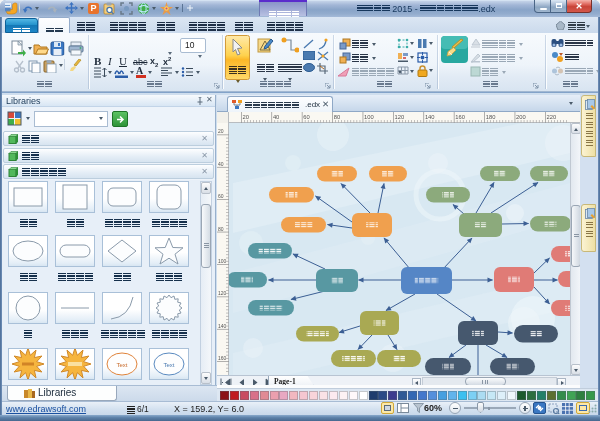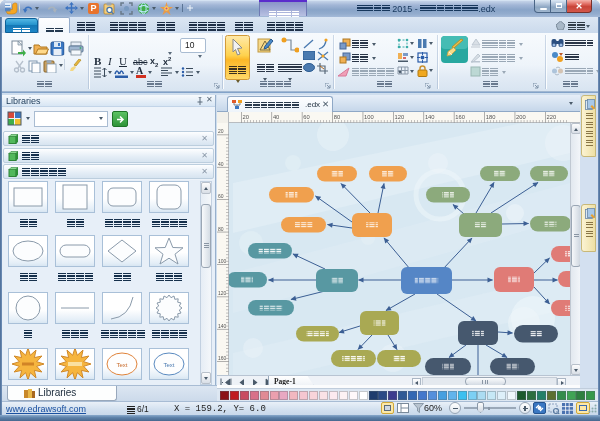--- a/index.html
+++ b/index.html
@@ -912,23 +912,23 @@
           <rect x="4" y="1" width="4" height="9" fill="#e8b84a"></rect>
           <rect x="8" y="3" width="3" height="7" fill="#a86820"></rect>
         </svg>
         <span style="position:absolute;left:30px;top:1px;font-size:10px;color:#1a2a3a;">Libraries</span>
       </div>
     </div>
 <div class="abs" style="left:2px;top:401px;width:596px;height:14px;background:linear-gradient(180deg,#e9f0f8,#d2e0ef 60%,#c8d8ea);border-top:1px solid #a8bcd4;">
       <span style="position:absolute;left:4px;top:2px;font-size:9px;color:#1a50a0;text-decoration:underline;">www.edrawsoft.com</span>
       <span class="z" style="width:8.0px;height:8px;--a:8px;--b:9.0px;color:#222;position:absolute;left:125px;top:4px;"></span>
       <span style="position:absolute;left:135px;top:2px;font-size:8.5px;color:#222;">6/1</span>
-      <span style="position:absolute;left:172px;top:2px;font-size:9px;color:#222;font-family:Liberation Mono, monospace;">X = 159.2, Y= 6.0</span>
-    </div>
-<div class="abs" style="left:380px;top:402px;width:216px;height:12px;">
+      <span style="position:absolute;left:172px;top:2px;font-size:9px;color:#222;">X = 159.2, Y= 6.0</span>
+    </div>
+<div class="abs" style="left:380px;top:402px;width:216px;height:12px;font-weight:bold;">
       <div class="abs" style="left:1px;top:0px;width:13px;height:12px;background:#fce8a8;border:1px solid #d0a838;border-radius:2px;">
         <div style="margin:2px auto 0;width:7px;height:6px;border:1.5px solid #5a6a7a;background:#cfd8e2;"></div>
       </div>
       <svg class="ico" style="left:17px;top:1px" width="12" height="10">
         <rect x="0.5" y="0.5" width="11" height="9" fill="#fff" stroke="#7a8a9a"></rect>
         <path d="M4 0.5 V9.5 M4 5 H11.5" stroke="#7a8a9a"></path>
       </svg>
       <svg class="ico" style="left:33px;top:1px" width="11" height="10">
         <path d="M0.5 0.5 H10.5 L6.5 5 V9.5 L4.5 8 V5 Z" fill="#b8c4d0" stroke="#7a8a9a" stroke-width=".8"></path>
       </svg>

